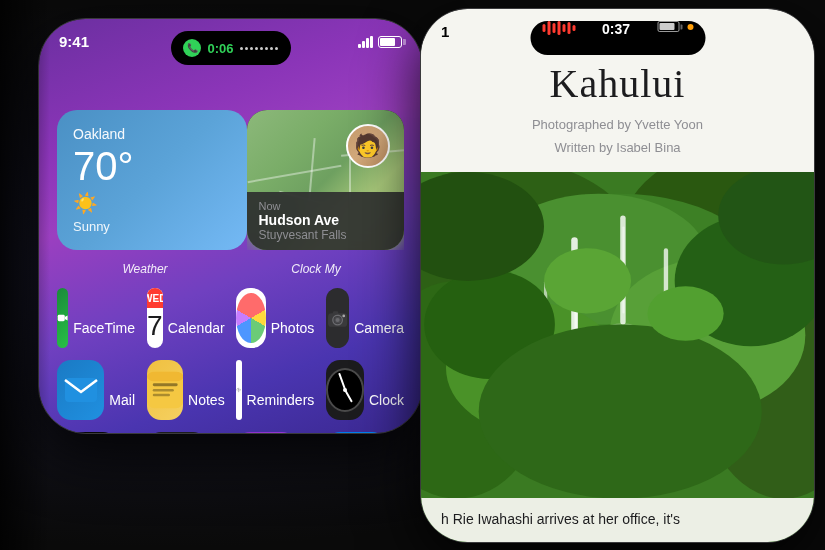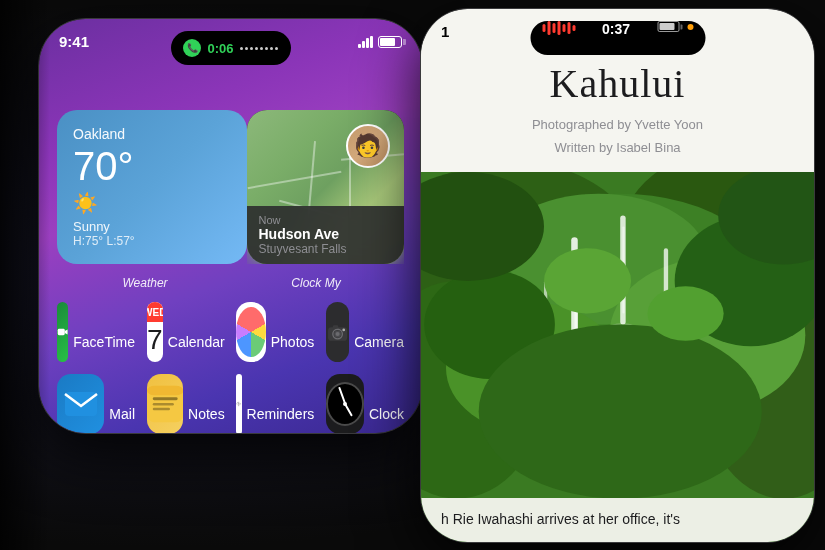--- a/index.html
+++ b/index.html
@@ -678,21 +678,20 @@
       </div>
 
       <div class="widgets-area">
         <div class="widgets-row">
 
           <div class="weather-widget">
             <div class="weather-city">Oakland</div>
             <div class="weather-temp">70°</div>
             <div class="weather-sun">☀️</div>
             <div class="weather-condition">Sunny</div>
-            <div class="weather-hl">H:75° L:57°</div>
           </div>
 
           <div class="findmy-widget">
             <div class="findmy-map">
 
               <div class="map-road road1"></div>
               <div class="map-road road2"></div>
               <div class="map-road road3"></div>
               <div class="map-road road4"></div>
               <div class="map-road road5"></div>

